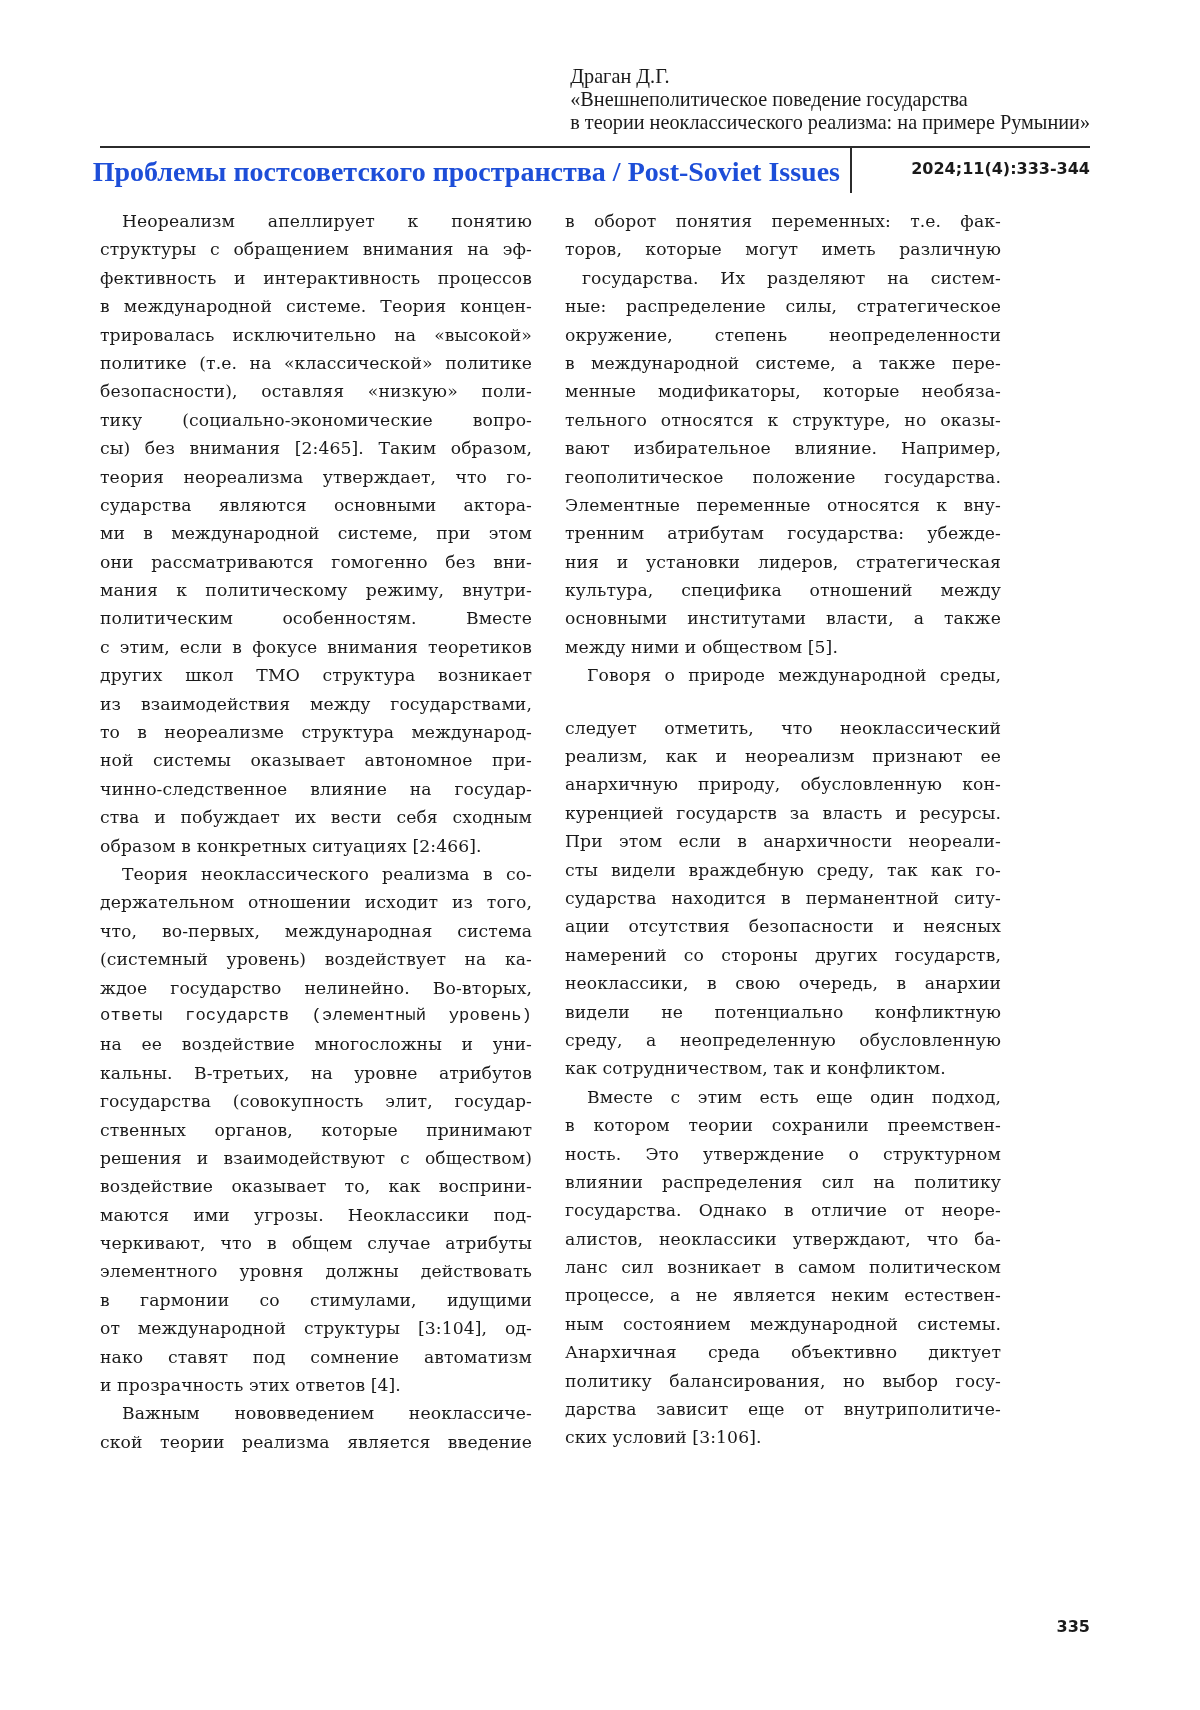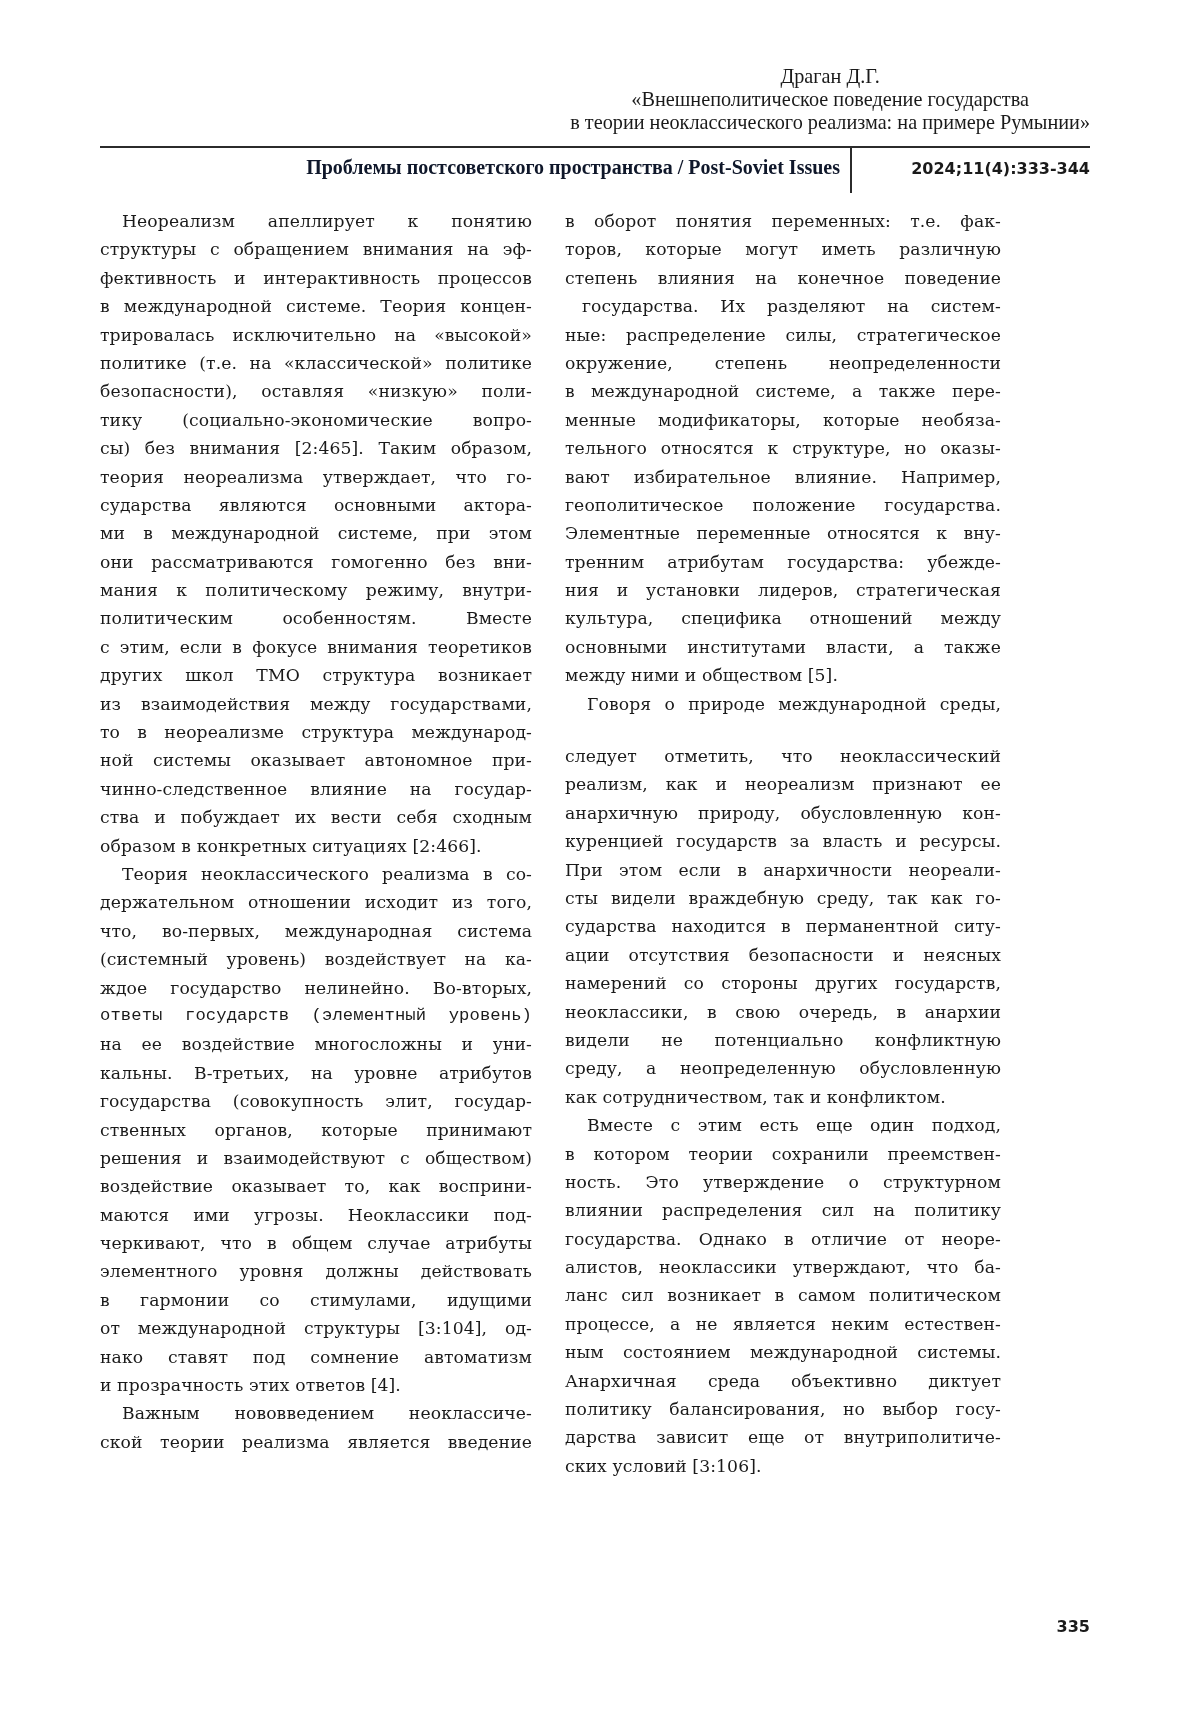--- a/index.html
+++ b/index.html
@@ -1,24 +1,24 @@
 <!DOCTYPE html>
 <html><head>
 <meta charset="utf-8">
 <style>
   html, body { margin:0; padding:0; background:#ffffff; }
   body { width:1200px; height:1710px; position:relative; overflow:hidden;
          font-family:"DejaVu Serif", "Liberation Serif", serif; color:#1a1a1a; }
-  .running-head { position:absolute; right:110px; top:64px; text-align:center;
+  .running-head { position:absolute; right:110px; top:64px; text-align:left;
          font-family:"Liberation Serif", serif; font-size:22px; line-height:23px; color:#1a1a1a; }
   .running-head div { white-space:nowrap; transform:scaleX(0.92); transform-origin:right center; }
   .head-rule { position:absolute; left:100px; top:146px; width:990px; height:2px; background:#2b2b2b; }
   .head-vrule { position:absolute; left:850px; top:147px; width:2px; height:46px; background:#2b2b2b; }
   .journal-name { position:absolute; right:360px; top:156px; font-family:"Liberation Serif", serif;
-         font-weight:bold; font-size:20px; white-space:nowrap; color:#0f172a; }
+         font-weight:bold; font-size:28px; white-space:nowrap; color:#1d4ed8; }
   .journal-cite { position:absolute; right:110px; top:159px; font-family:"DejaVu Sans", sans-serif;
          font-weight:bold; font-size:16px; white-space:nowrap; color:#1a1a1a; }
   .col { position:absolute; top:207px; width:432px; }
   .col-left { left:100px; }
   .col-right { left:565px; width:436px; }
   .line { height:28.4px; line-height:28.4px; font-size:17.2px; white-space:nowrap;
           text-align:justify; text-align-last:justify; overflow:visible; letter-spacing:0.1px; }
   .line.last { text-align-last:left; }
   .line.indent { padding-left:22px; }
   .page-number { position:absolute; right:110px; top:1617px; font-family:"DejaVu Sans", sans-serif;
@@ -80,21 +80,20 @@
     <div class="line" style="white-space: normal; word-spacing: 0px;">в гармонии со стимулами, идущими</div>
     <div class="line" style="white-space: normal; word-spacing: 0px;">от международной структуры [3:104], од-</div>
     <div class="line" style="white-space: normal; word-spacing: 0px;">нако ставят под сомнение автоматизм</div>
     <div class="line last" style="white-space: normal; word-spacing: 0px;">и прозрачность этих ответов [4].</div>
     <div class="line indent" style="white-space: normal; word-spacing: 0px;">Важным нововведением неоклассиче-</div>
     <div class="line" style="white-space: normal; word-spacing: 0px;">ской теории реализма является введение</div>
   </div>
 <div class="col col-right" id="col-right">
     <div class="line" style="white-space: normal; word-spacing: 0px;">в оборот понятия переменных: т.е. фак-</div>
     <div class="line" style="white-space: normal; word-spacing: 0px;">торов, которые могут иметь различную</div>
-    <div class="line" style="white-space: normal; word-spacing: 0px;">степень влияния на конечное поведение</div>
     <div class="line" style="white-space: normal; word-spacing: 0px; margin-left: 17px;">государства. Их разделяют на систем-</div>
     <div class="line" style="white-space: normal; word-spacing: 0px;">ные: распределение силы, стратегическое</div>
     <div class="line" style="white-space: normal; word-spacing: 0px;">окружение, степень неопределенности</div>
     <div class="line" style="white-space: normal; word-spacing: 0px;">в международной системе, а также пере-</div>
     <div class="line" style="white-space: normal; word-spacing: 0px;">менные модификаторы, которые необяза-</div>
     <div class="line" style="white-space: normal; word-spacing: 0px;">тельного относятся к структуре, но оказы-</div>
     <div class="line" style="white-space: normal; word-spacing: 0px;">вают избирательное влияние. Например,</div>
     <div class="line" style="white-space: normal; word-spacing: 0px;">геополитическое положение государства.</div>
     <div class="line" style="white-space: normal; word-spacing: 0px;">Элементные переменные относятся к вну-</div>
     <div class="line" style="white-space: normal; word-spacing: 0px;">тренним атрибутам государства: убежде-</div>

